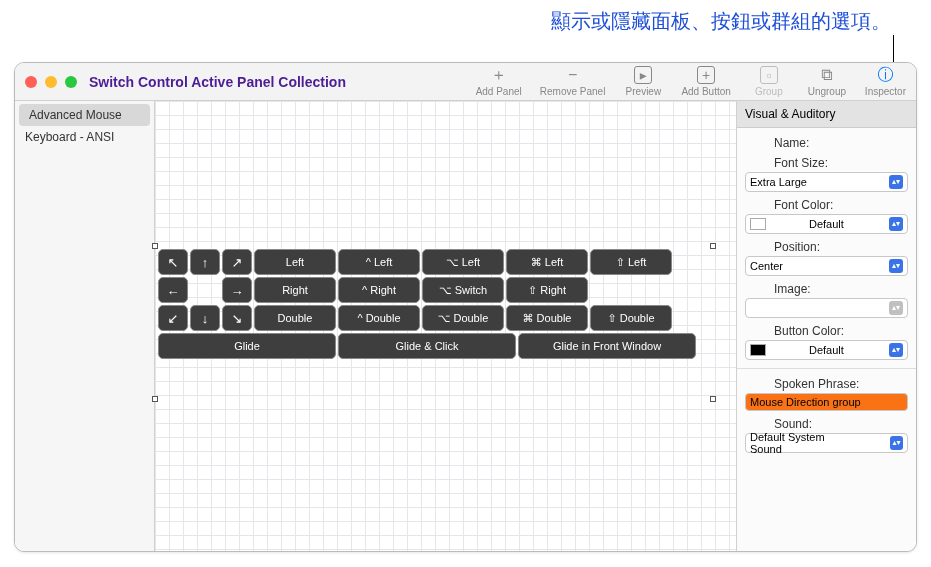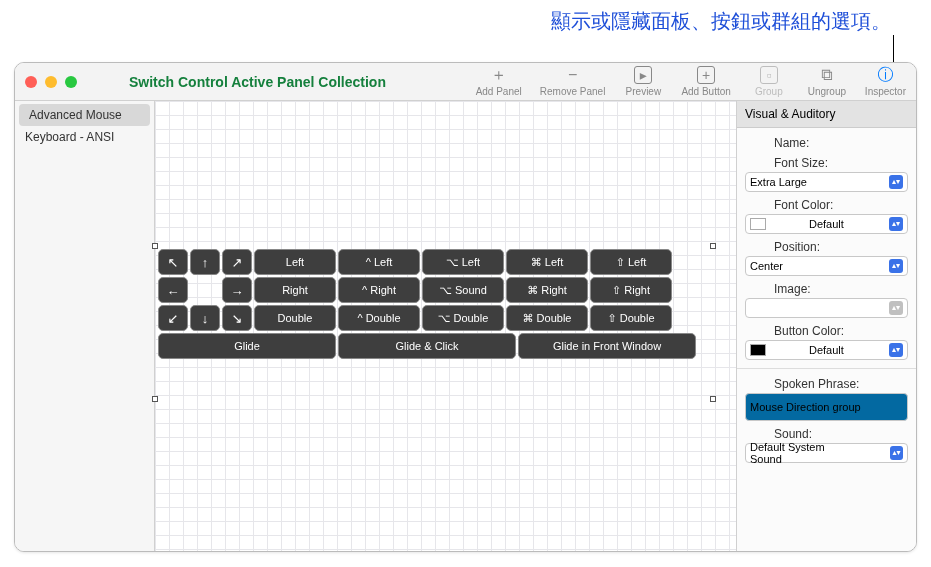--- a/index.html
+++ b/index.html
@@ -10,21 +10,21 @@
 
 .window { position: absolute; top: 62px; left: 14px; width: 903px; height: 490px; background: #fff; border: 1px solid #bbb; border-radius: 10px; overflow: hidden; box-shadow: 0 1px 3px rgba(0,0,0,0.1); }
 
 .titlebar { height: 38px; background: #f3f3f3; border-bottom: 1px solid #d0d0d0; display: flex; align-items: center; padding: 0 10px; position: relative; }
 .traffic { display: flex; gap: 8px; margin-right: 12px; }
 .traffic span { width: 12px; height: 12px; border-radius: 50%; }
 .tl-close { background: #ff5f57; }
 .tl-min { background: #febc2e; }
 .tl-max { background: #28c840; }
 
-.title { font-size: 14px; font-weight: 600; color: #15803d; margin-left: 40px; flex-shrink: 0; }
+.title { font-size: 14px; font-weight: 600; color: #4c1d95; flex-shrink: 0; }
 
 .toolbar { display: flex; margin-left: auto; gap: 18px; }
 .tool { display: flex; flex-direction: column; align-items: center; color: #888; cursor: pointer; min-width: 40px; }
 .tool.disabled { opacity: 0.5; }
 .tool.active .tool-icon { color: #007aff; }
 .tool-icon { font-size: 14px; width: 18px; height: 18px; display: flex; align-items: center; justify-content: center; border: 1px solid currentColor; border-radius: 3px; }
 .tool-icon.noborder { border: none; font-size: 16px; }
 .tool-label { font-size: 10px; margin-top: 2px; }
 
 .body { display: flex; height: calc(100% - 38px); }
@@ -53,21 +53,21 @@
 .insp-head { background: #e3e3e3; font-weight: 400; padding: 6px 8px; border-bottom: 1px solid #ccc; }
 .insp-body { padding: 6px 8px; }
 .field-label { margin-top: 6px; color: #333; margin-left: 29px; }
 .field-label.first { margin-top: 2px; }
 .sel { width: 100%; height: 20px; display: flex; align-items: center; padding: 0 4px; border: 1px solid #c8c8c8; border-radius: 4px; background: #fff; margin-top: 2px; font-size: 11px; position: relative; cursor: pointer; gap: 37px; }
 .sel .arrows { margin-left: auto; width: 14px; height: 14px; background: #3a72e8; border-radius: 3px; display: flex; align-items: center; justify-content: center; color: #fff; font-size: 8px; flex-direction: column; line-height: 6px; }
 .sel .arrows.gray { background: #c0c0c0; }
 .swatch { width: 16px; height: 12px; border: 1px solid #aaa; margin-right: 6px; }
 .sw-white { background: #fff; }
 .sw-black { background: #000; }
-.textin { width: 100%; height: 28px; border: 1px solid #c8c8c8; border-radius: 4px; background: #0369a1; margin-top: 2px; padding: 0 4px; font-size: 11px; display: flex; align-items: center; }
+.textin { width: 100%; height: 18px; border: 1px solid #c8c8c8; border-radius: 4px; background: #f97316; margin-top: 2px; padding: 0 4px; font-size: 11px; display: flex; align-items: center; }
 .divider { height: 1px; background: #ddd; margin: 8px -8px; }
 </style>
 </head>
 <body>
 
 <div class="callout">顯示或隱藏面板、按鈕或群組的選項。</div>
 <div class="callout-line"></div>
 
 <div class="window">
 
@@ -131,22 +131,21 @@
           <div class="btn-dark cell5">⌥ Left</div>
           <div class="btn-dark cell5">⌘ Left</div>
           <div class="btn-dark cell5">⇧ Left</div>
         </div>
         <div class="row">
           <div class="btn-dark arrow">←</div>
           <div style="width:30px"></div>
           <div class="btn-dark arrow">→</div>
           <div class="btn-dark cell5">Right</div>
           <div class="btn-dark cell5">^ Right</div>
-          <div class="btn-dark cell5">⌥ Sound</div>
-          <div class="btn-dark cell5">⌘ Right</div>
+          <div class="btn-dark cell5">⌥ Switch</div>
           <div class="btn-dark cell5">⇧ Right</div>
         </div>
         <div class="row">
           <div class="btn-dark arrow">↙</div>
           <div class="btn-dark arrow">↓</div>
           <div class="btn-dark arrow">↘</div>
           <div class="btn-dark cell5">Double</div>
           <div class="btn-dark cell5">^ Double</div>
           <div class="btn-dark cell5">⌥ Double</div>
           <div class="btn-dark cell5">⌘ Double</div>

